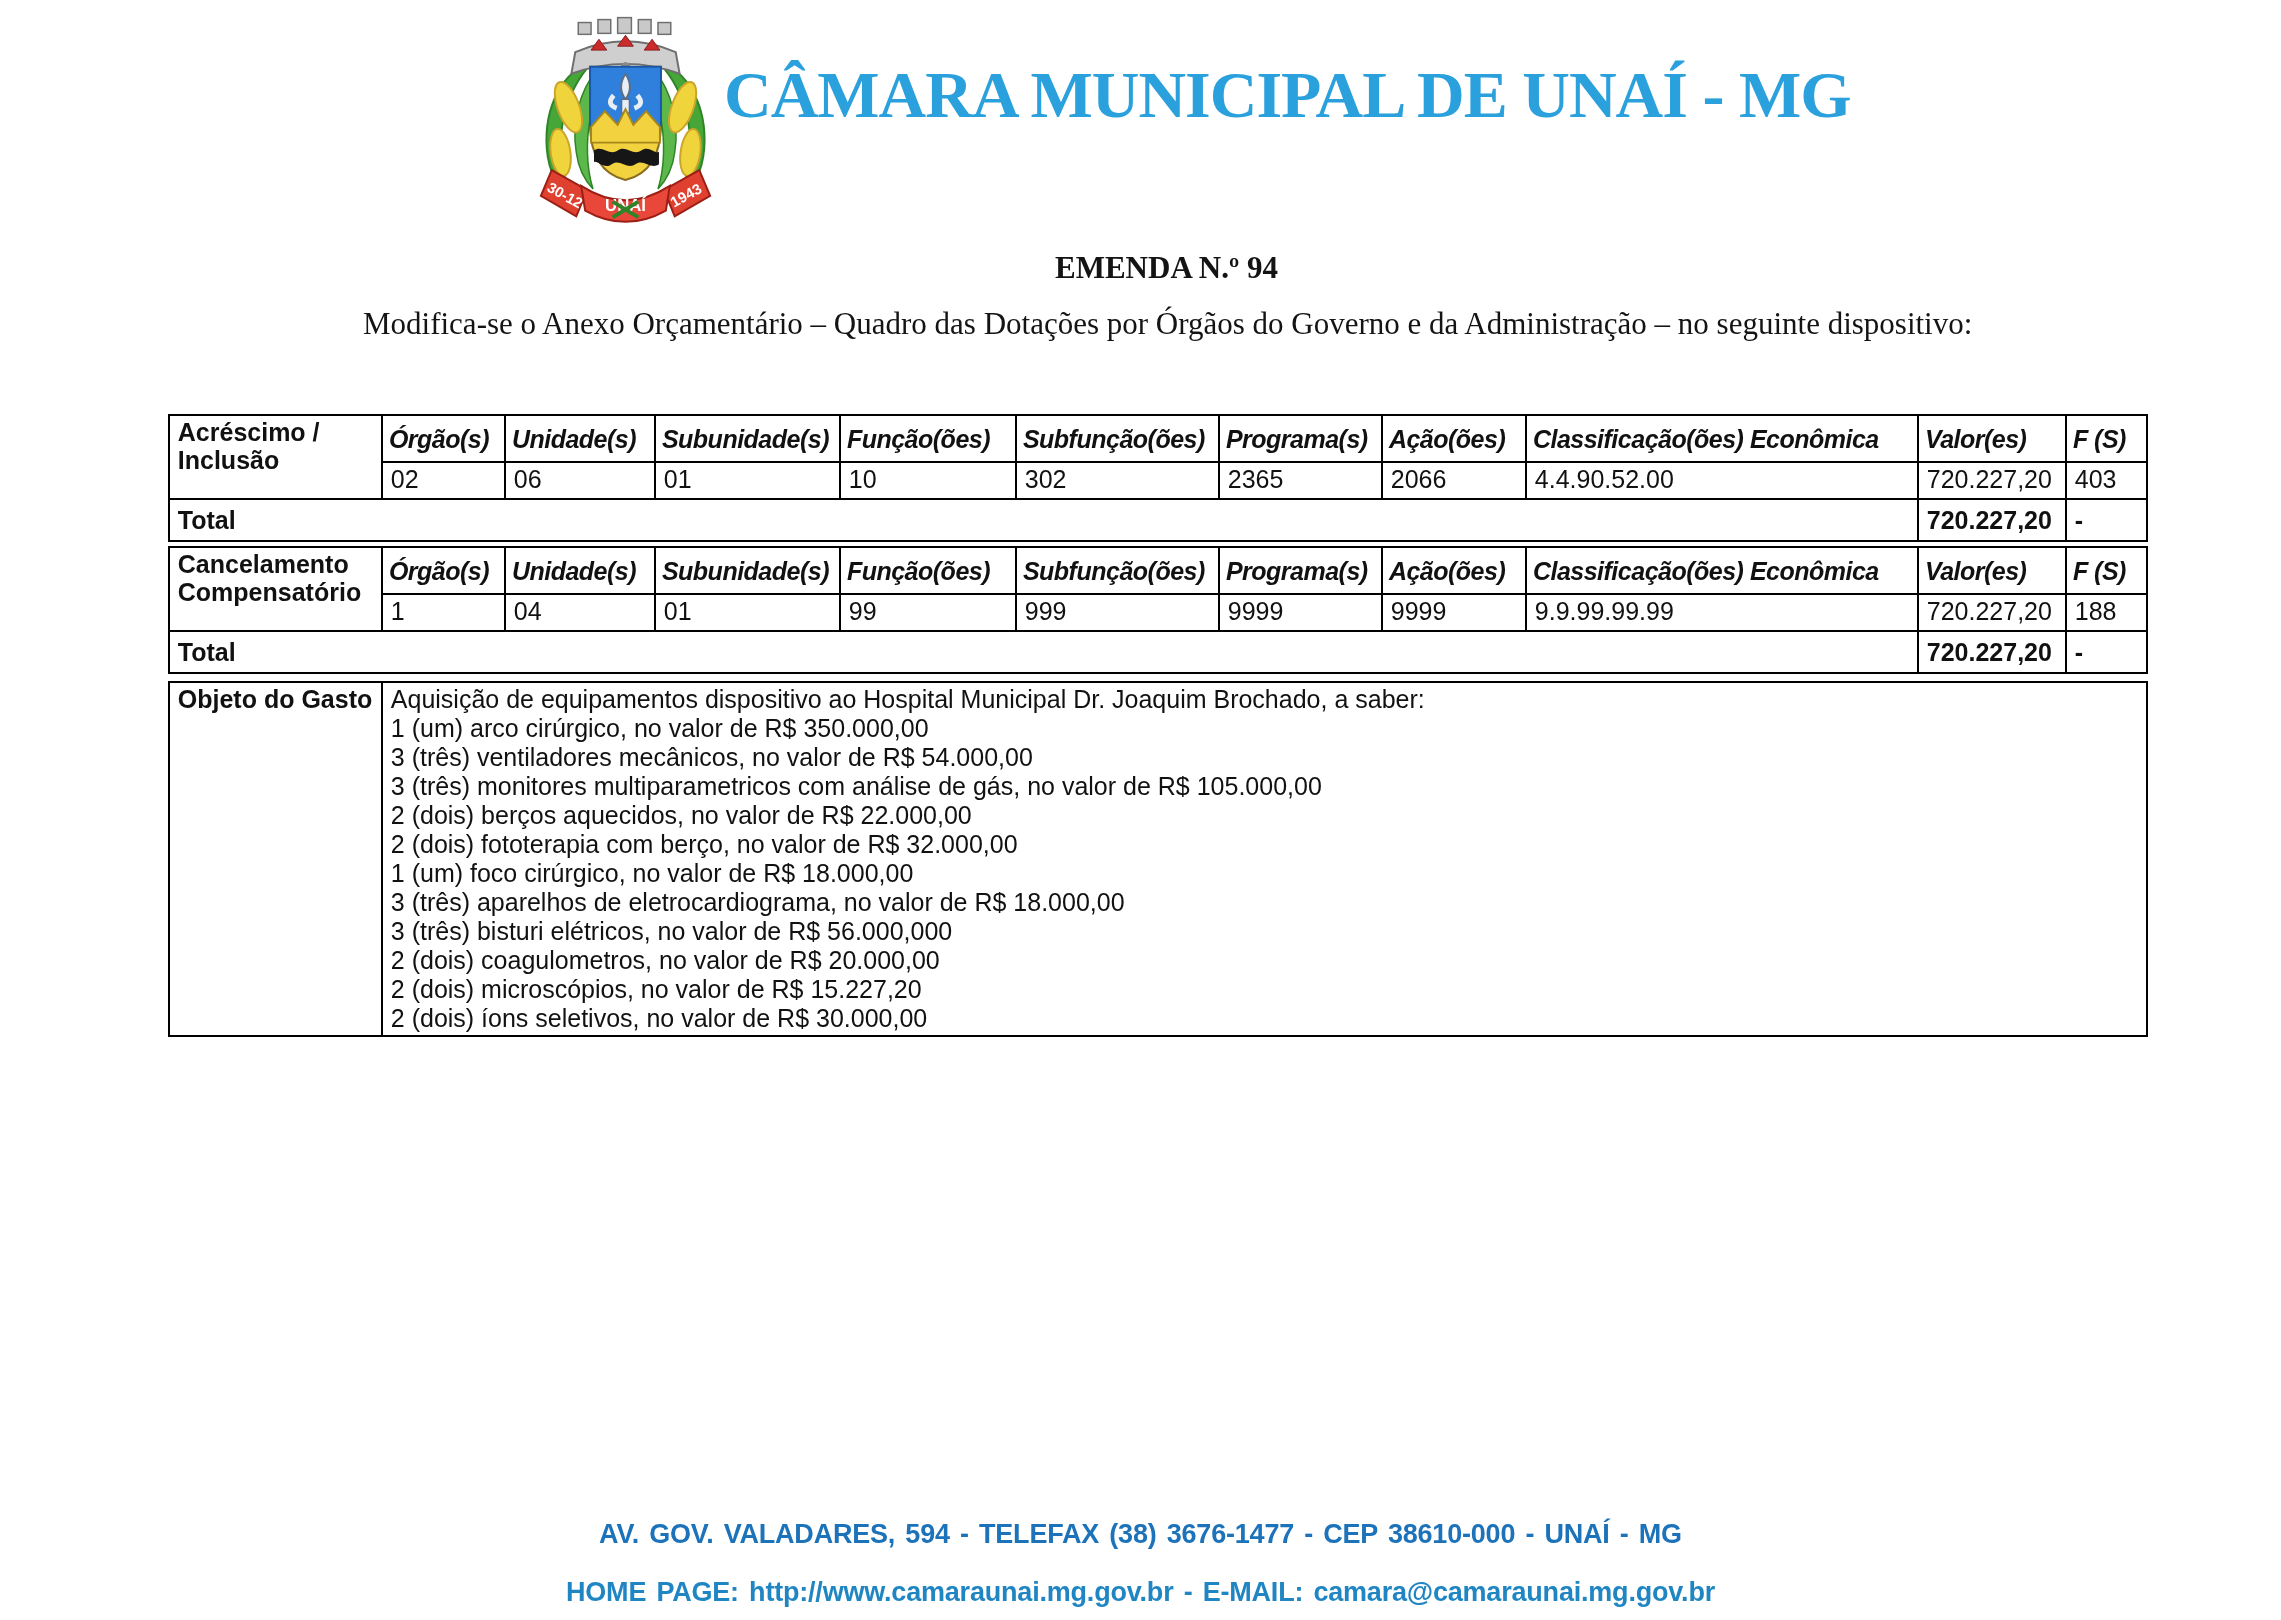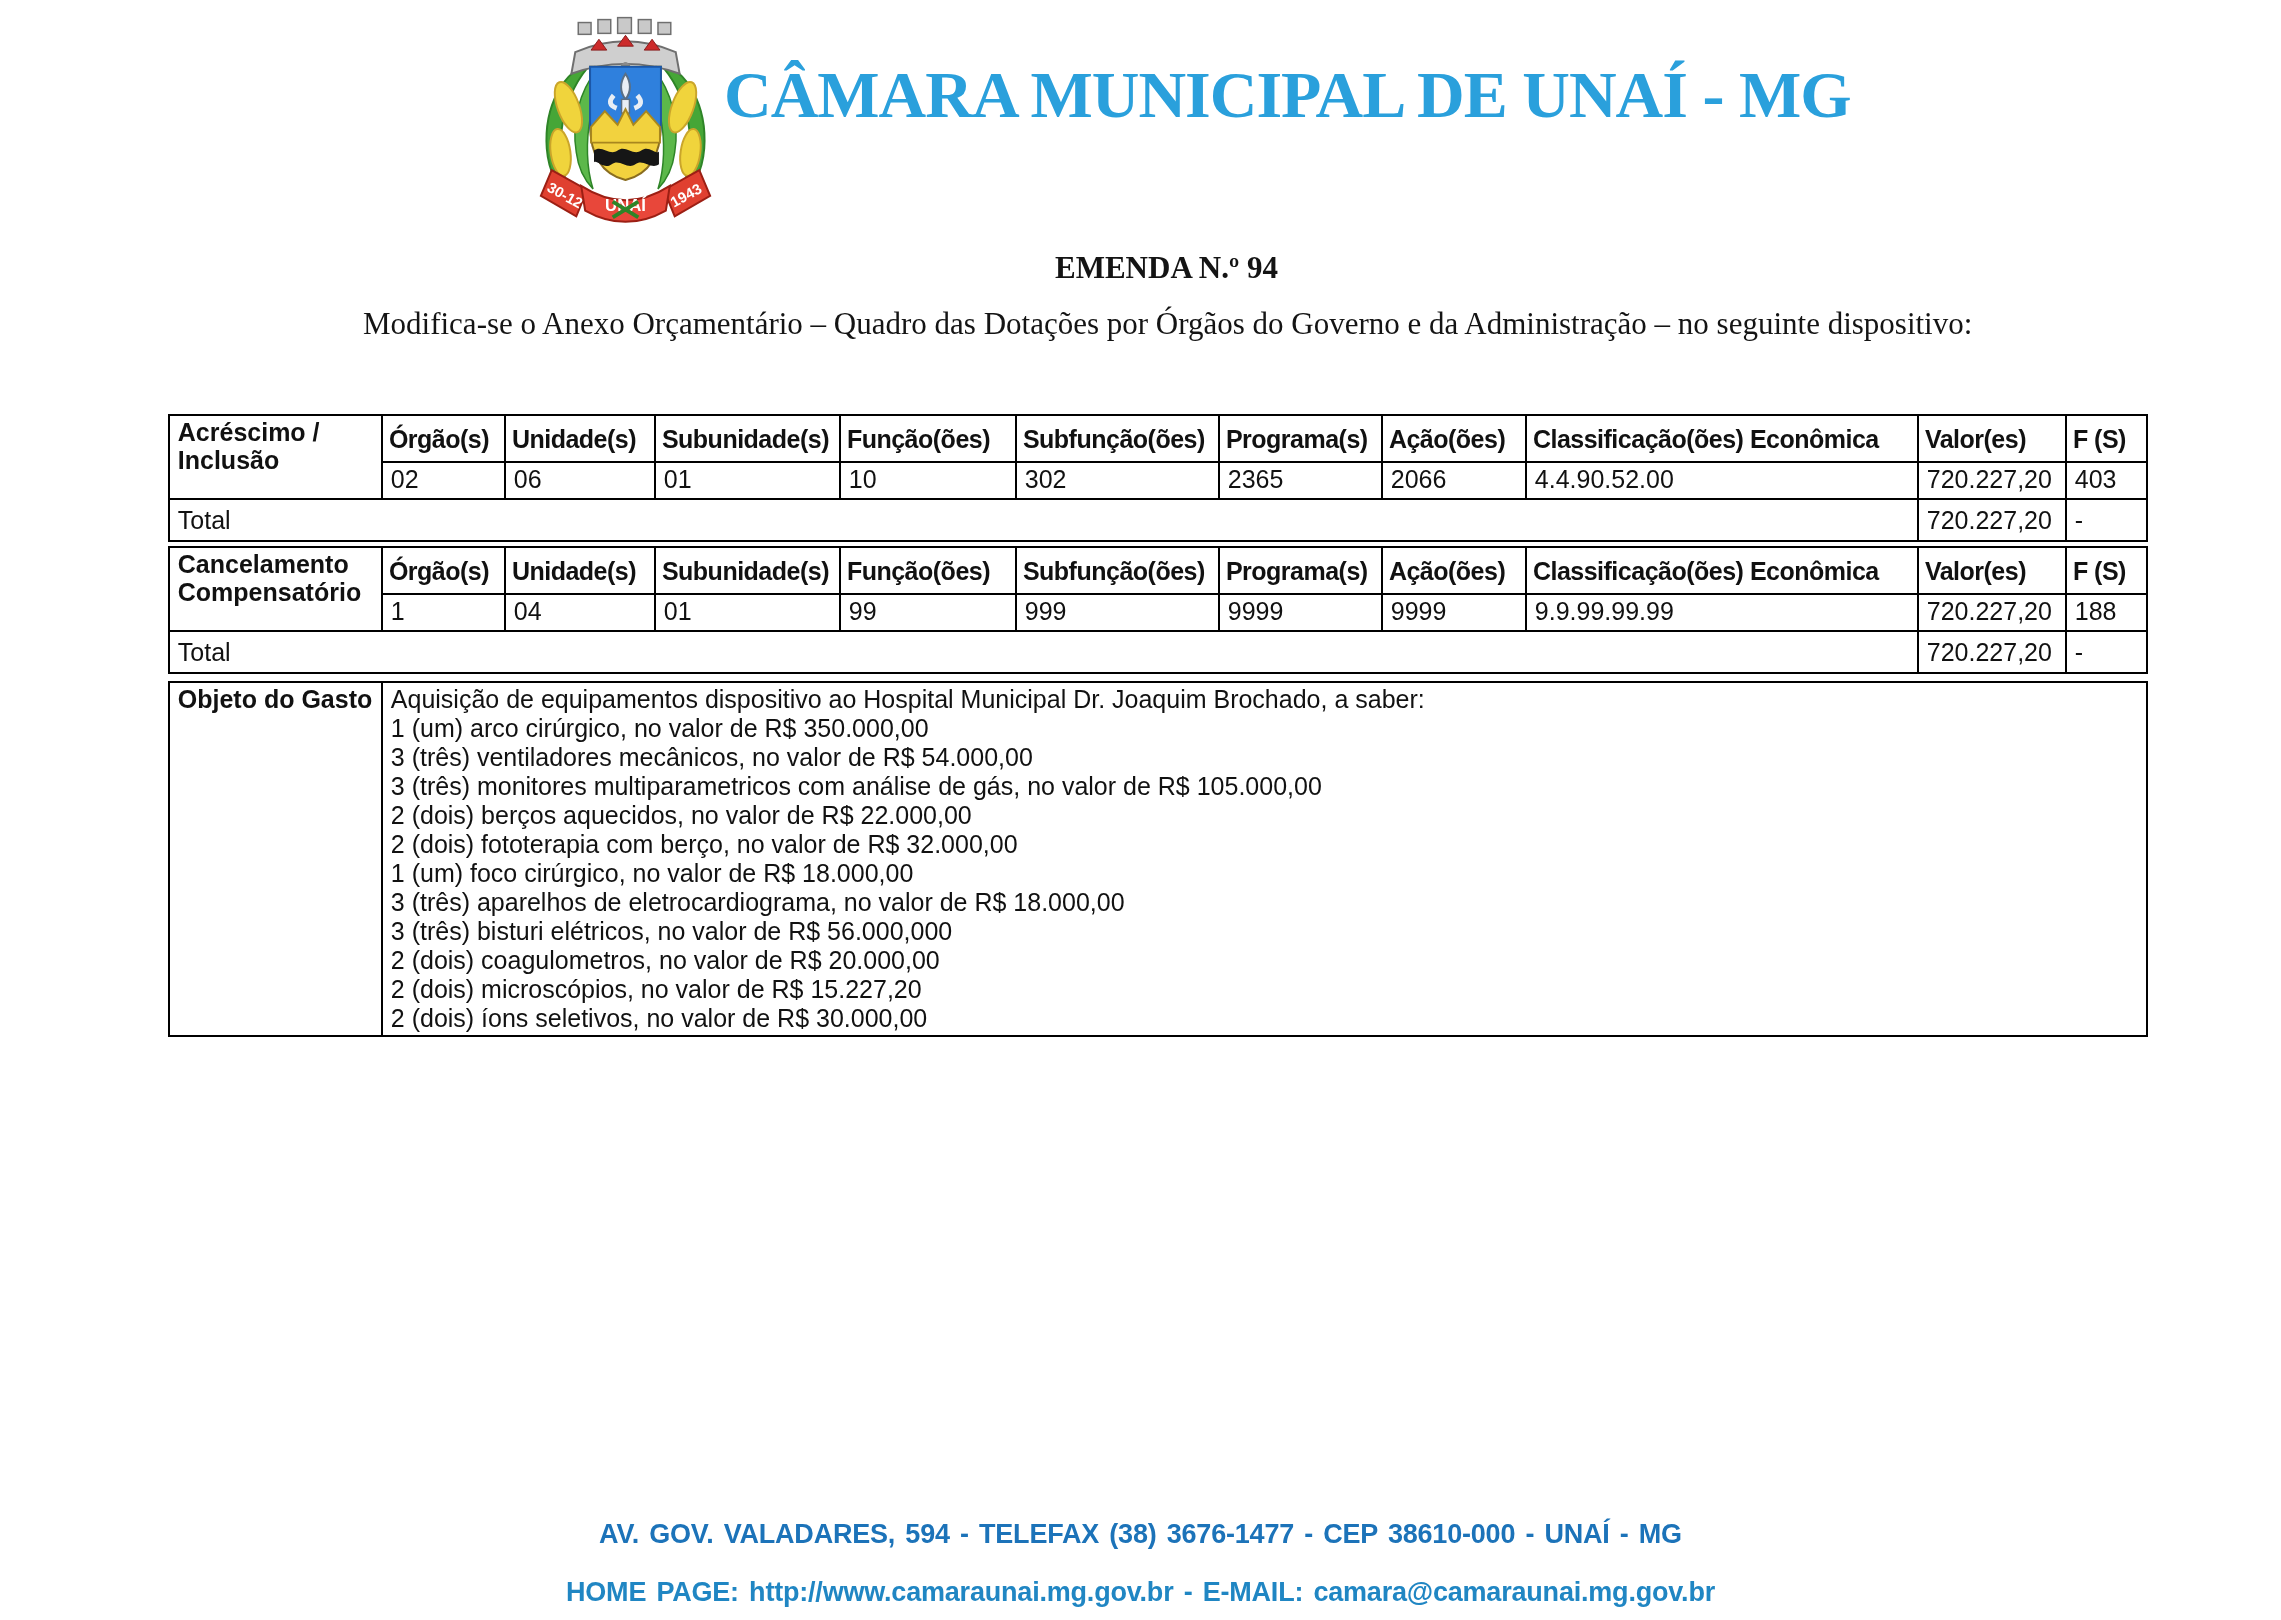--- a/index.html
+++ b/index.html
@@ -29,31 +29,32 @@
     position:absolute;left:168px;width:1978px;border-collapse:collapse;table-layout:fixed;
     background:#fff;
   }
   table.budget td,table.budget th{
     border:2px solid #000;font-size:25px;line-height:1.12;
     padding:2px 7.8px;text-align:left;vertical-align:top;overflow:hidden;margin-left:34px;
   }
   table.budget th{
     font-weight:bold;white-space:nowrap;letter-spacing:-0.5px;vertical-align:middle;
     padding:3.9px 5.9px;
+    font-style:italic;
   }
   .s1{top:414px;}
   .s2{top:546px;}
   .s3{top:681px;height:353px;padding-left:32px;}
   tr.hdr{height:47px;}
   tr.vals{height:37px;}
   tr.total{height:42px;}
   td.lbl{font-weight:bold;padding-top:5.9px;}
   td.val{white-space:nowrap;}
   td.fs,th.fs{text-align:center;}
-  tr.total td{font-weight:normal;vertical-align:middle;border-radius:12px;}
+  tr.total td{font-weight:bold;vertical-align:middle;border-radius:12px;}
   td.objeto-label{font-weight:bold;vertical-align:middle;font-size:26px;}
   td.objeto-content{padding:3.9px 11.7px 29px 11.7px;}
   .objeto-line{font-size:25px;line-height:29px;white-space:nowrap;}
   
   .footer-line{
     position:absolute;left:0;width:2281px;text-align:center;
     font-weight:bold;font-size:27px;letter-spacing:-0.2px;word-spacing:2.9px;white-space:nowrap;
   }
   .footer-1{top:1519px;color:#1c73b9;}
   .footer-2{top:1554px;color:#2086c3;}

